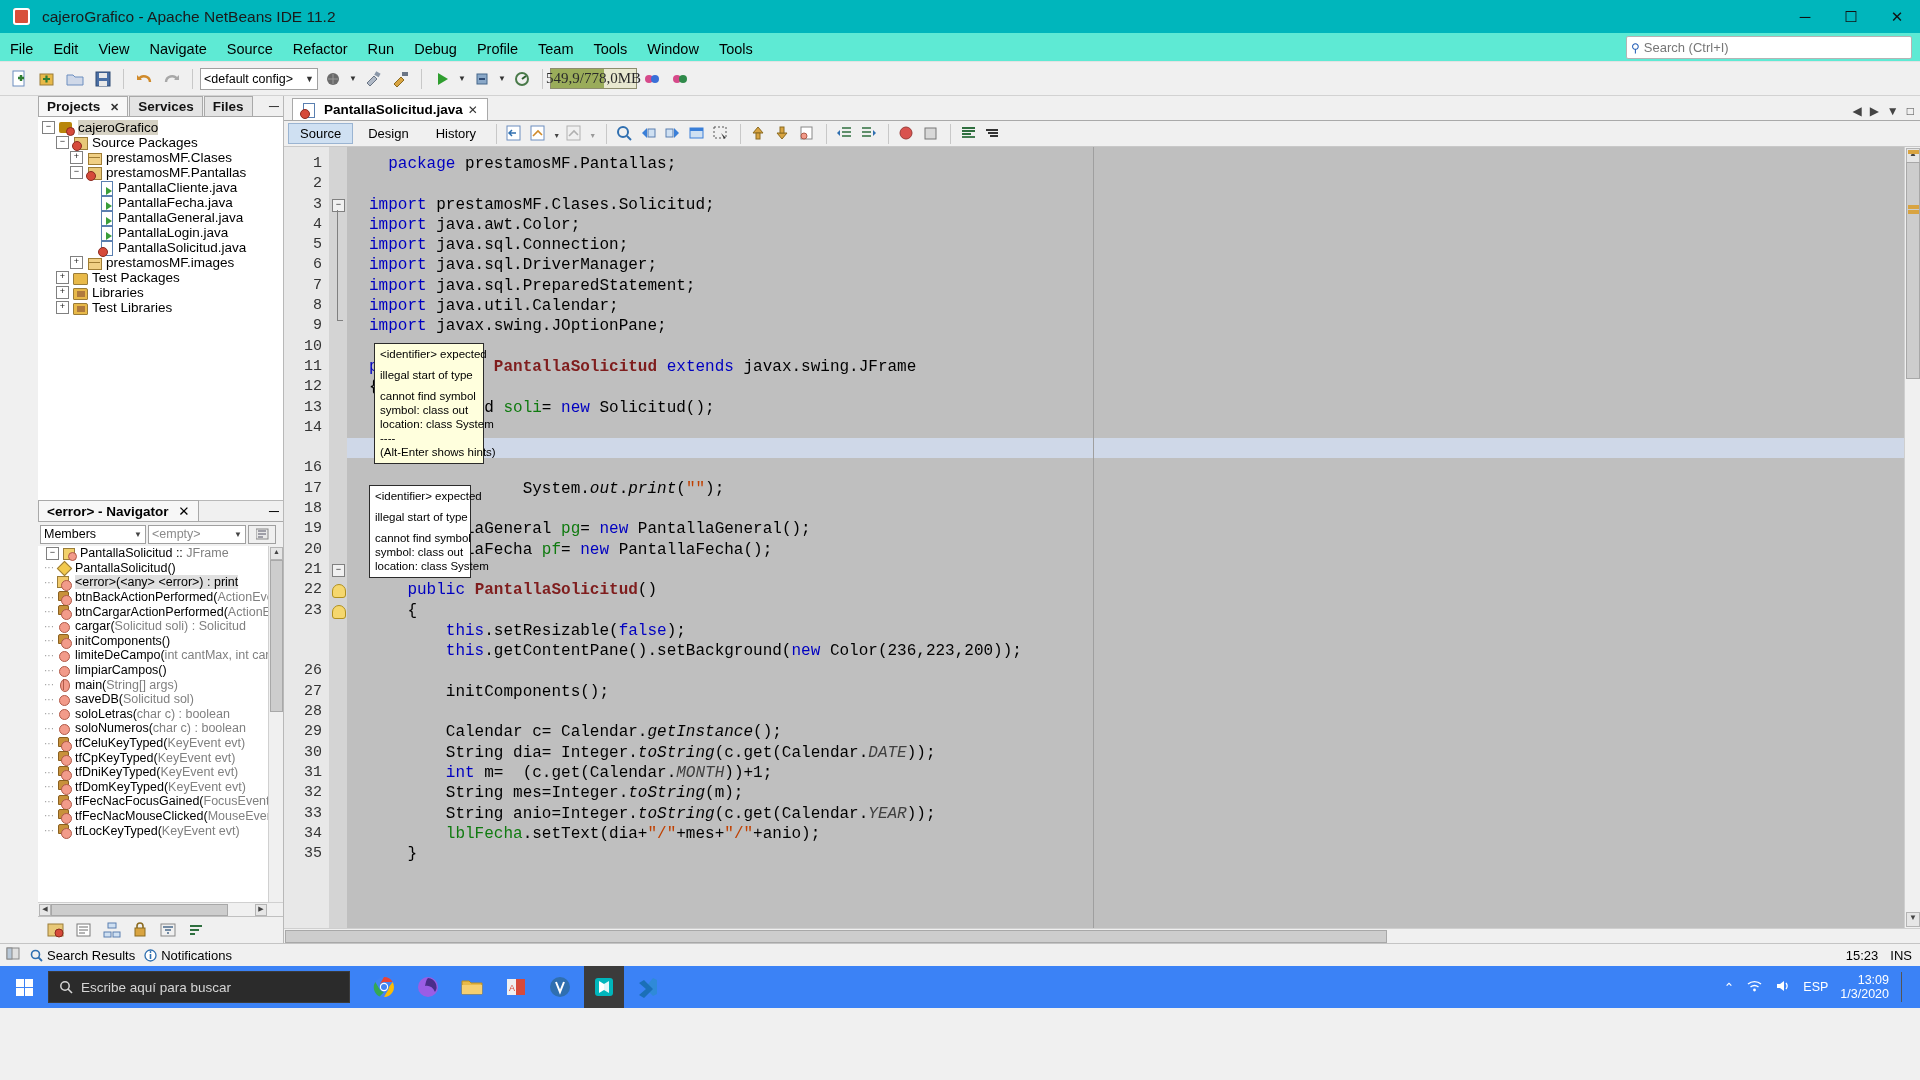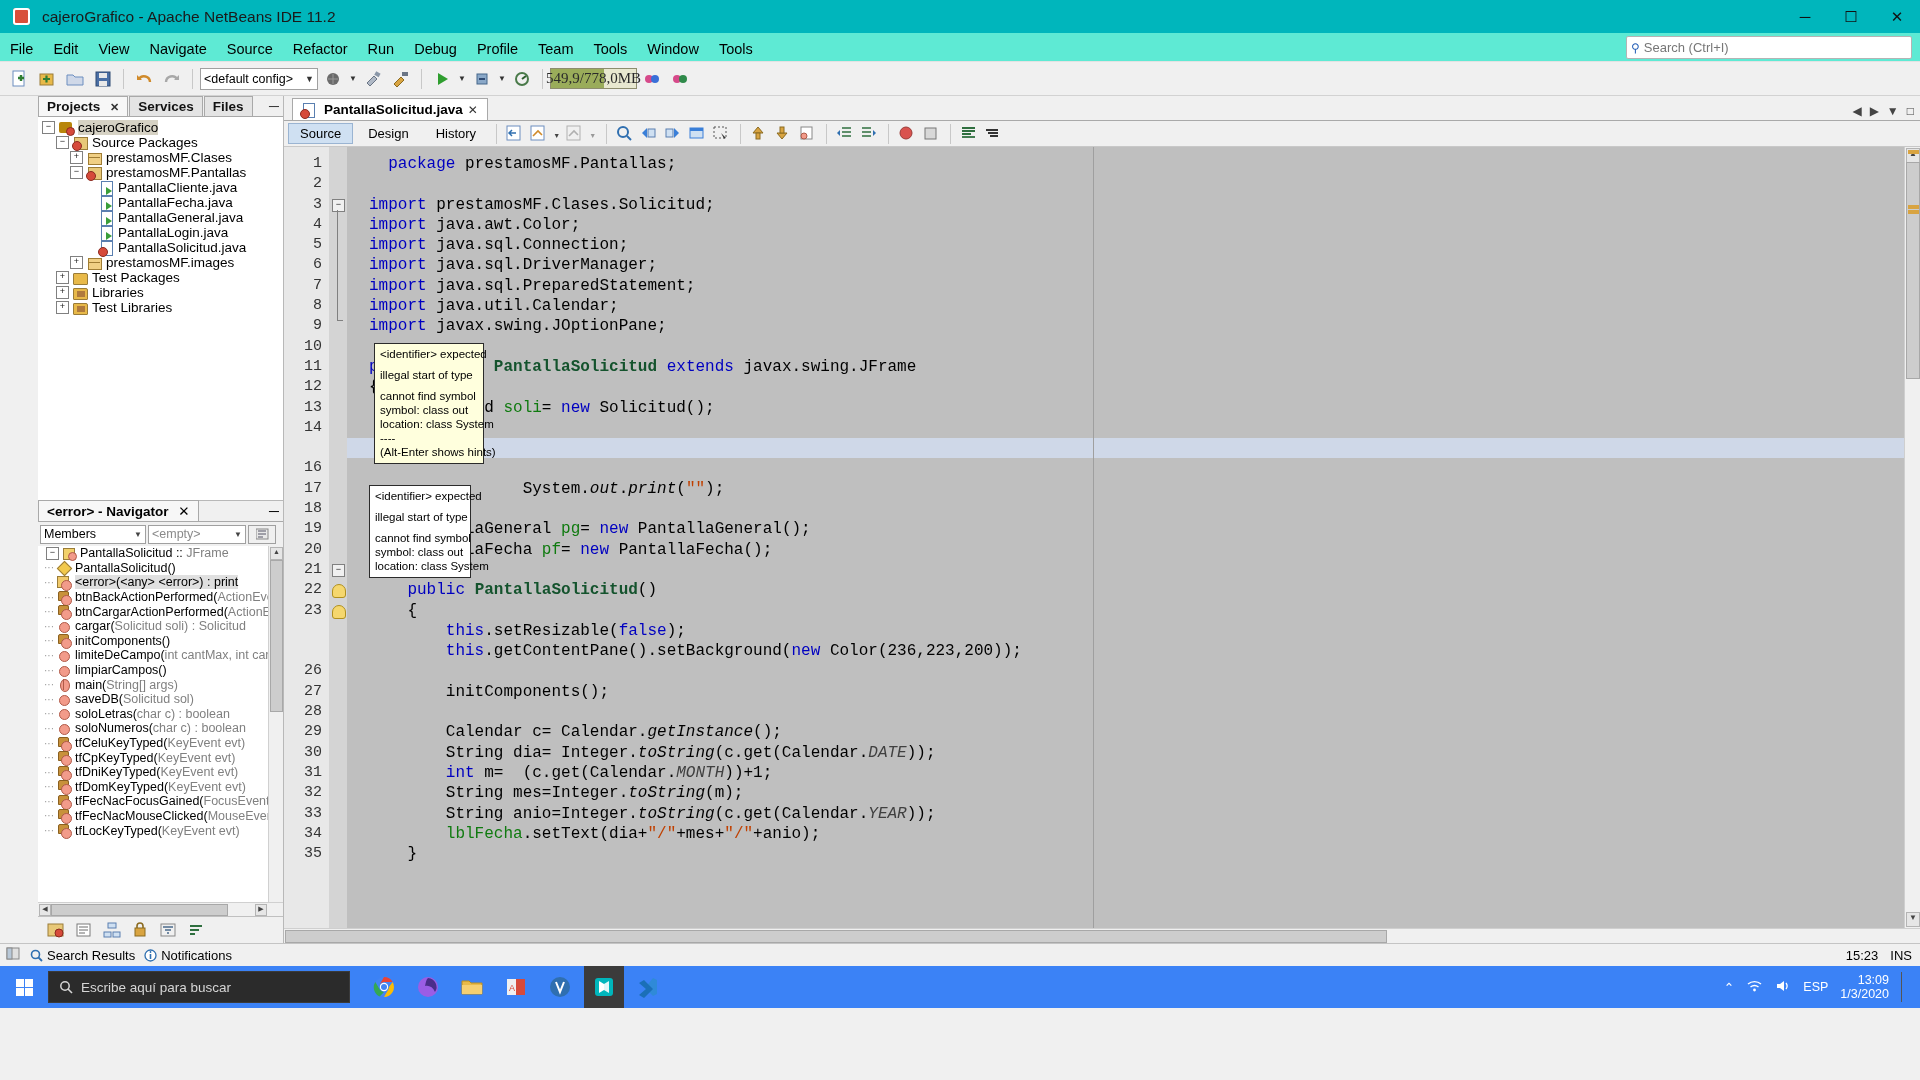--- a/index.html
+++ b/index.html
@@ -152,21 +152,21 @@
   .gutter{width:38px;background:#e8e8e8;text-align:right;padding-right:7px;
      font-family:"Liberation Mono",monospace;font-size:15px;color:#333;padding-top:7px;}
   .gutter div{height:20.3px;line-height:20.3px;}
   .foldcol{width:18px;background:#d4d4d4;padding-top:7px;position:relative;}
   .foldcol div{height:20.3px;}
   .codearea{flex:1;background:#bfbfbf;padding-top:7px;position:relative;overflow:hidden;
      font-family:"Liberation Mono",monospace;font-size:16px;}
   .cl{height:20.3px;line-height:20.3px;white-space:pre;padding-left:22px;color:#000;}
   .cl.hl{background:#cfd8e8;}
   .kw{color:#0000c0;font-weight:normal;}
-  .kwb{color:#14532d;font-weight:bold;margin-top:44px;}
+  .kwb{color:#7f1d1d;font-weight:bold;margin-top:44px;}
   .str{color:#c04000;}
   .fld{color:#0f7a0f;}
   .itl{font-style:italic;color:#000;}
   .itlb{font-style:italic;color:#404040;}
   .rightmargin{position:absolute;top:0;bottom:0;width:1px;background:#9f9f9f;}
 
   
   .tip{position:absolute;background:#ffffdd;border:1px solid #2b2b2b;
        font-family:"Liberation Sans",sans-serif;font-size:11.5px;color:#000;line-height:14px;
        padding:3px 5px 4px 5px;z-index:40;}

